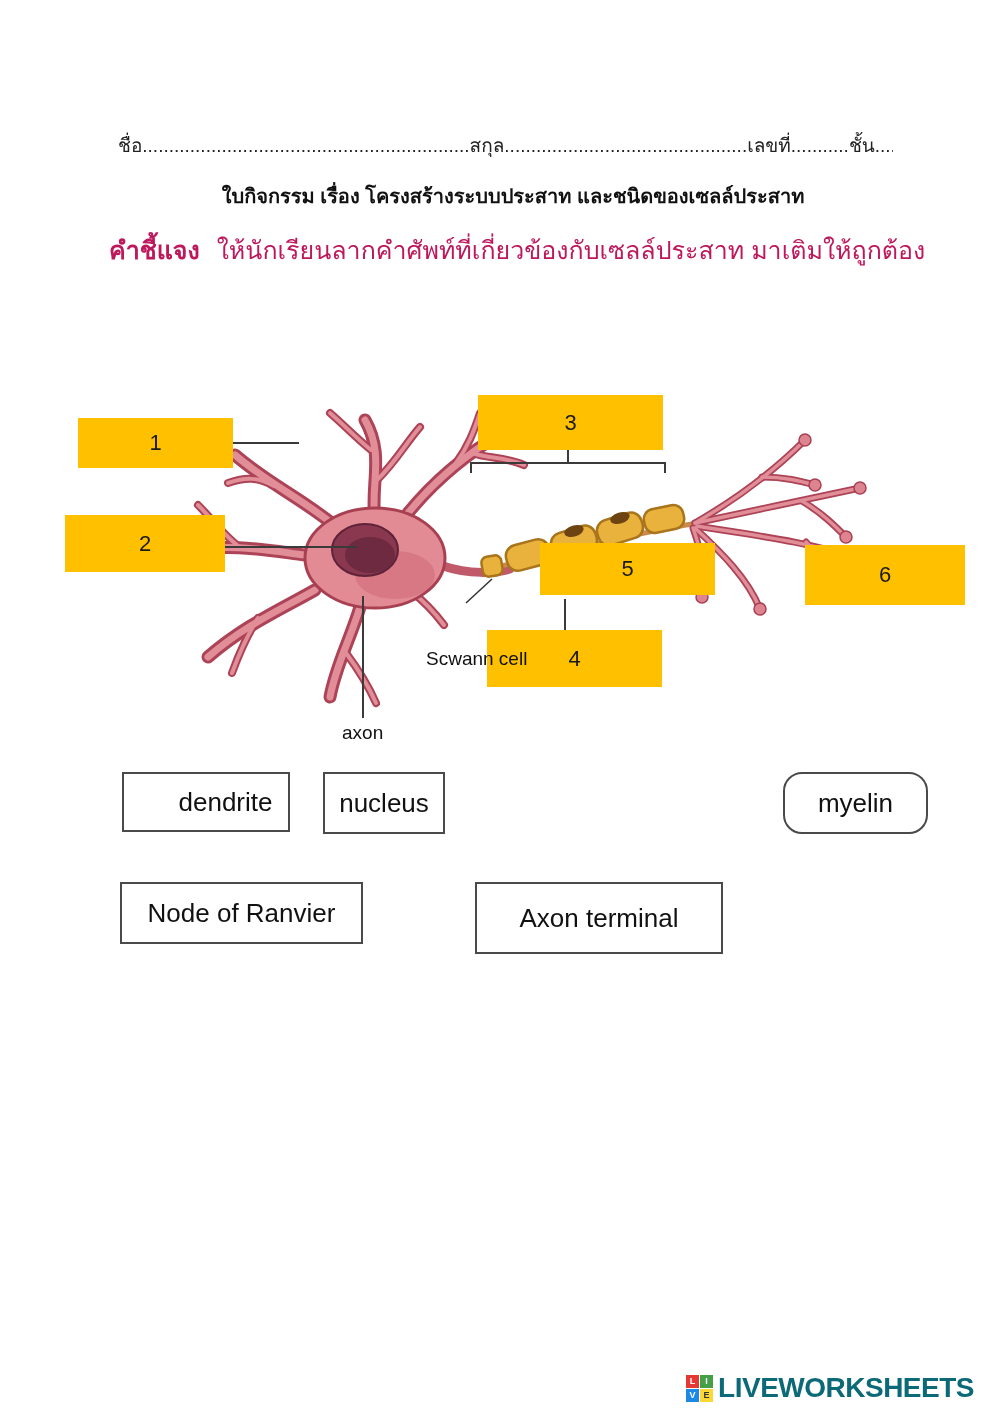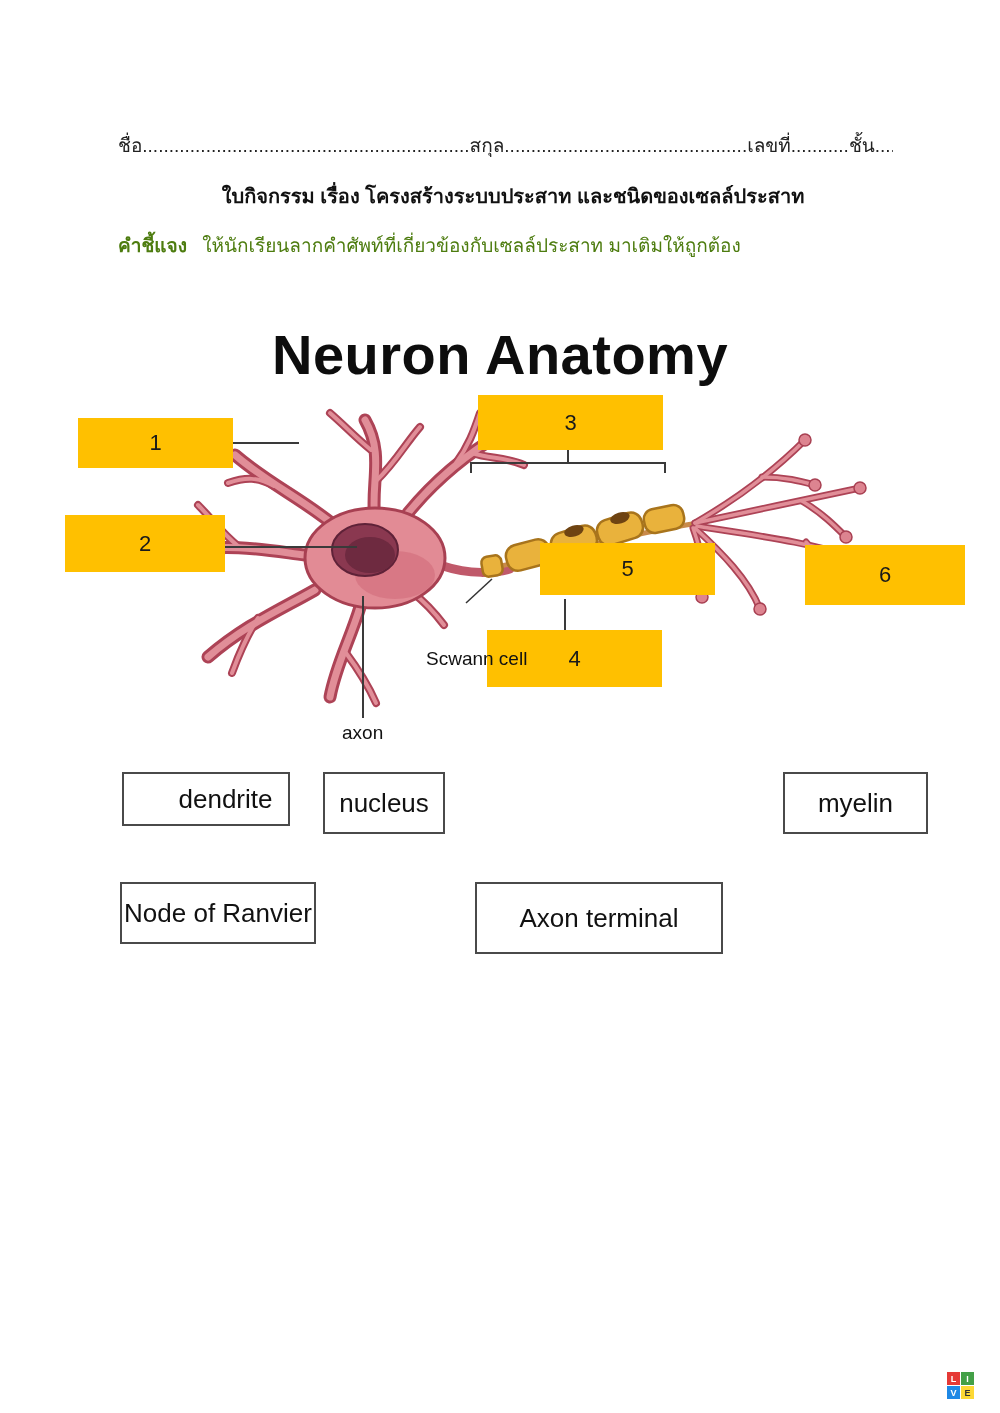--- a/index.html
+++ b/index.html
@@ -11,21 +11,21 @@
   }
   .name-line {
     position:absolute; left:118px; top:130px; width:775px;
     font-size:19px; color:#222; white-space:nowrap; overflow:hidden;
   }
   .sheet-title {
     position:absolute; left:0; right:0; top:180px; text-align:center;
     font-size:20px; font-weight:bold; color:#111;padding-left:26px;
   }
   .instruction {
-    position:absolute; left:118px; top:230px; font-size:19px; color:#4d7c0f;
+    position:absolute; left:109px; top:230px; font-size:25px; color:#be185d;
   }
   .instruction .b { font-weight:bold; margin-right:10px; }
   .diagram-title {
     position:absolute; left:0; right:0; top:322px; text-align:center;
     font-size:56px; font-weight:800; letter-spacing:0.5px; color:#0d0d0d;
   }
   .neuron-svg { position:absolute; left:150px; top:385px; }
   .slot {
     position:absolute; background:#FFC000; display:flex;
     align-items:center; justify-content:center;
@@ -47,25 +47,25 @@
   .bracket-r  { left:664px; top:462px; width:2px;  height:11px; }
   .bracket-c  { left:567px; top:450px; width:2px;  height:13px; }
   .diag-label { position:absolute; font-size:19px; color:#111; }
   .label-schwann { left:426px; top:604px;margin-top:44px; }
   .label-soma    { left:342px; top:722px; }
   .word {
     position:absolute; background:#fff; border:2px solid #4a4a4a;
     display:flex; align-items:center; justify-content:center;
     font-size:26px; color:#111; cursor:grab;
   }
-  .word-1 { left:122px; top:772px; width:168px; height:54px;padding-left:39px; }
+  .word-1 { left:122px; top:772px; width:168px; height:60px;padding-left:39px; }
   .word-2 { left:323px; top:772px; width:122px; height:62px; }
   .word-3 { left:538px; top:772px; width:143px; height:62px; }
-  .word-4 { left:783px; top:772px; width:145px; height:62px; }
-  .word-5 { left:120px; top:882px; width:196px; height:62px; }
+  .word-4 { left:783px; top:772px; width:145px; height:62px;border-radius:19px; }
+  .word-5 { left:120px; top:882px; width:243px; height:62px; }
   .word-6 { left:475px; top:882px; width:248px; height:72px; }
   .footer-logo {
     position:absolute; right:26px; top:1372px; display:flex;
     align-items:center; gap:5px; text-decoration:none; cursor:pointer;
   }
   .lw-grid { display:grid; grid-template-columns:13px 13px; grid-template-rows:13px 13px; gap:1px; }
   .lw-sq {
     width:13px; height:13px; color:#fff; font-size:9px; font-weight:bold;
     display:flex; align-items:center; justify-content:center;
   }
@@ -84,21 +84,20 @@
 
   <div class="name-line">ชื่อ..............................................................สกุล..............................................เลขที่...........ชั้น........</div>
 
   <div class="sheet-title">ใบกิจกรรม เรื่อง โครงสร้างระบบประสาท และชนิดของเซลล์ประสาท</div>
 
   <div class="instruction">
     <span class="b">คำชี้แจง</span>
     <span>ให้นักเรียนลากคำศัพท์ที่เกี่ยวข้องกับเซลล์ประสาท มาเติมให้ถูกต้อง</span>
   </div>
 
-  <div class="diagram-title">Neuron Anatomy</div>
 
   <svg class="neuron-svg" viewBox="0 0 820 390" width="820" height="390" aria-hidden="true">
     <defs>
       <path id="den1" d="M225,135 C220,100 235,70 215,35"></path>
       <path id="den1a" d="M227,95 C245,78 256,58 270,42"></path>
       <path id="den1b" d="M221,65 C205,52 194,40 180,28"></path>
       <path id="den2" d="M190,145 C155,115 120,100 85,70"></path>
       <path id="den2a" d="M124,101 C108,92 96,92 78,98"></path>
       <path id="den3" d="M155,170 C115,165 78,158 38,166"></path>
       <path id="den3a" d="M88,161 C72,148 62,134 48,120"></path>
@@ -243,15 +242,16 @@
   <div class="word word-5">Node of Ranvier</div>
   <div class="word word-6">Axon terminal</div>
 
   <div class="footer-logo">
     <span class="lw-grid">
       <span class="lw-sq sq-l">L</span>
       <span class="lw-sq sq-i">I</span>
       <span class="lw-sq sq-v">V</span>
       <span class="lw-sq sq-e">E</span>
     </span>
+    <span class="lw-text">LIVEWORKSHEETS</span>
   </div>
 
 </div>
 
 </body></html>

